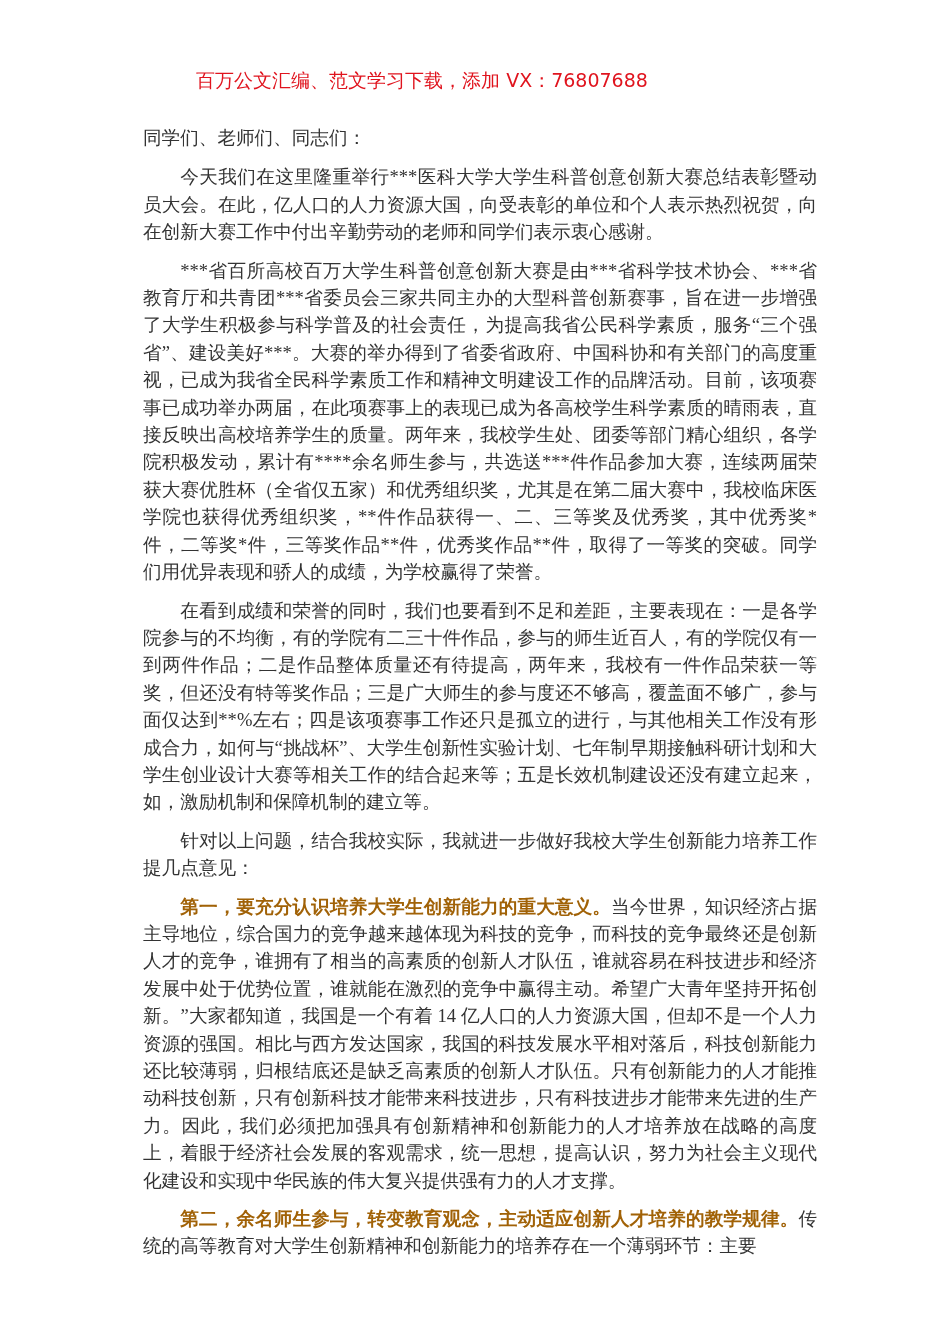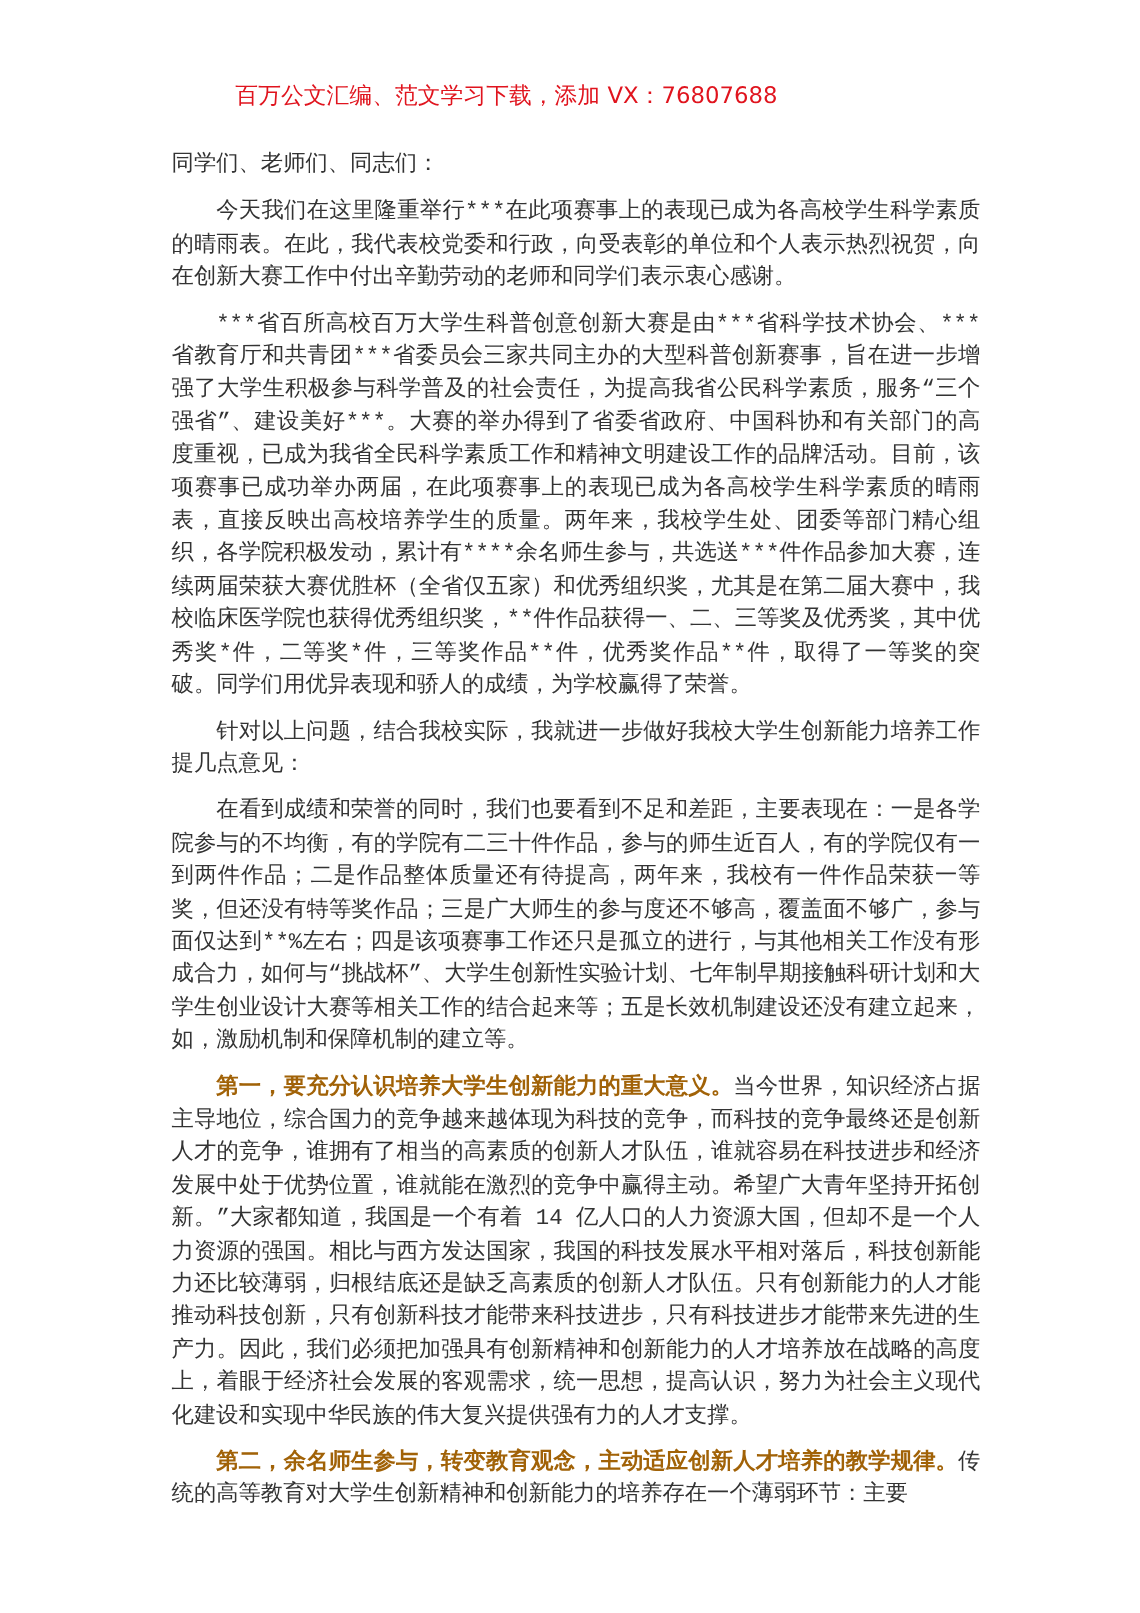--- a/index.html
+++ b/index.html
@@ -5,43 +5,43 @@
     html, body { margin: 0; padding: 0; background: #ffffff; }
     body { width: 950px; height: 1344px; position: relative; overflow: hidden; }
     .page { position: absolute; left: 0; top: 0; width: 950px; height: 1344px; background: #fff; }
     .header {
       position: absolute; left: 0; top: 66px; width: 844px; text-align: center;
       color: #e0141e; font-family: "DejaVu Sans", "Liberation Sans", sans-serif;
       font-size: 19px; line-height: 28px; letter-spacing: 0px;
     }
     .body {
       position: absolute; left: 143px; top: 124px; width: 674px;
-      font-family: Liberation Mono, monospace;
+      font-family: Liberation Serif, serif;
       color: #333333; font-size: 18.6px; line-height: 27.4px;
       text-align: justify; text-justify: inter-character;
     }
     .body p { margin: 0 0 11px 0; }
     .salutation { margin-bottom: 12px !important; }
     .indent { text-indent: 2em; }
     .bold { font-weight: bold; color: #a16207; }
   </style>
 </head>
 <body>
 
 <div class="page">
   <div class="header">百万公文汇编、范文学习下载，添加 VX：76807688</div>
 
   <div class="body">
     <p class="salutation">同学们、老师们、同志们：</p>
 
-    <p class="indent">今天我们在这里隆重举行***在此项赛事上的表现已成为各高校学生科学素质的晴雨表。在此，我代表校党委和行政，向受表彰的单位和个人表示热烈祝贺，向在创新大赛工作中付出辛勤劳动的老师和同学们表示衷心感谢。</p>
+    <p class="indent">今天我们在这里隆重举行***医科大学大学生科普创意创新大赛总结表彰暨动员大会。在此，亿人口的人力资源大国，向受表彰的单位和个人表示热烈祝贺，向在创新大赛工作中付出辛勤劳动的老师和同学们表示衷心感谢。</p>
 
     <p class="indent">***省百所高校百万大学生科普创意创新大赛是由***省科学技术协会、***省教育厅和共青团***省委员会三家共同主办的大型科普创新赛事，旨在进一步增强了大学生积极参与科学普及的社会责任，为提高我省公民科学素质，服务“三个强省”、建设美好***。大赛的举办得到了省委省政府、中国科协和有关部门的高度重视，已成为我省全民科学素质工作和精神文明建设工作的品牌活动。目前，该项赛事已成功举办两届，在此项赛事上的表现已成为各高校学生科学素质的晴雨表，直接反映出高校培养学生的质量。两年来，我校学生处、团委等部门精心组织，各学院积极发动，累计有****余名师生参与，共选送***件作品参加大赛，连续两届荣获大赛优胜杯（全省仅五家）和优秀组织奖，尤其是在第二届大赛中，我校临床医学院也获得优秀组织奖，**件作品获得一、二、三等奖及优秀奖，其中优秀奖*件，二等奖*件，三等奖作品**件，优秀奖作品**件，取得了一等奖的突破。同学们用优异表现和骄人的成绩，为学校赢得了荣誉。</p>
 
+    <p class="indent">在看到成绩和荣誉的同时，我们也要看到不足和差距，主要表现在：一是各学院参与的不均衡，有的学院有二三十件作品，参与的师生近百人，有的学院仅有一到两件作品；二是作品整体质量还有待提高，两年来，我校有一件作品荣获一等奖，但还没有特等奖作品；三是广大师生的参与度还不够高，覆盖面不够广，参与面仅达到**%左右；四是该项赛事工作还只是孤立的进行，与其他相关工作没有形成合力，如何与“挑战杯”、大学生创新性实验计划、七年制早期接触科研计划和大学生创业设计大赛等相关工作的结合起来等；五是长效机制建设还没有建立起来，如，激励机制和保障机制的建立等。</p>
+
     <p class="indent">针对以上问题，结合我校实际，我就进一步做好我校大学生创新能力培养工作提几点意见：</p>
-
-    <p class="indent">在看到成绩和荣誉的同时，我们也要看到不足和差距，主要表现在：一是各学院参与的不均衡，有的学院有二三十件作品，参与的师生近百人，有的学院仅有一到两件作品；二是作品整体质量还有待提高，两年来，我校有一件作品荣获一等奖，但还没有特等奖作品；三是广大师生的参与度还不够高，覆盖面不够广，参与面仅达到**%左右；四是该项赛事工作还只是孤立的进行，与其他相关工作没有形成合力，如何与“挑战杯”、大学生创新性实验计划、七年制早期接触科研计划和大学生创业设计大赛等相关工作的结合起来等；五是长效机制建设还没有建立起来，如，激励机制和保障机制的建立等。</p>
 
     <p class="indent"><span class="bold">第一，要充分认识培养大学生创新能力的重大意义。</span><span>当今世界，知识经济占据主导地位，综合国力的竞争越来越体现为科技的竞争，而科技的竞争最终还是创新人才的竞争，谁拥有了相当的高素质的创新人才队伍，谁就容易在科技进步和经济发展中处于优势位置，谁就能在激烈的竞争中赢得主动。希望广大青年坚持开拓创新。”大家都知道，我国是一个有着 14 亿人口的人力资源大国，但却不是一个人力资源的强国。相比与西方发达国家，我国的科技发展水平相对落后，科技创新能力还比较薄弱，归根结底还是缺乏高素质的创新人才队伍。只有创新能力的人才能推动科技创新，只有创新科技才能带来科技进步，只有科技进步才能带来先进的生产力。因此，我们必须把加强具有创新精神和创新能力的人才培养放在战略的高度上，着眼于经济社会发展的客观需求，统一思想，提高认识，努力为社会主义现代化建设和实现中华民族的伟大复兴提供强有力的人才支撑。</span></p>
 
     <p class="indent"><span class="bold">第二，余名师生参与，转变教育观念，主动适应创新人才培养的教学规律。</span><span>传统的高等教育对大学生创新精神和创新能力的培养存在一个薄弱环节：主要</span></p>
   </div>
 </div>
 
 </body></html>

